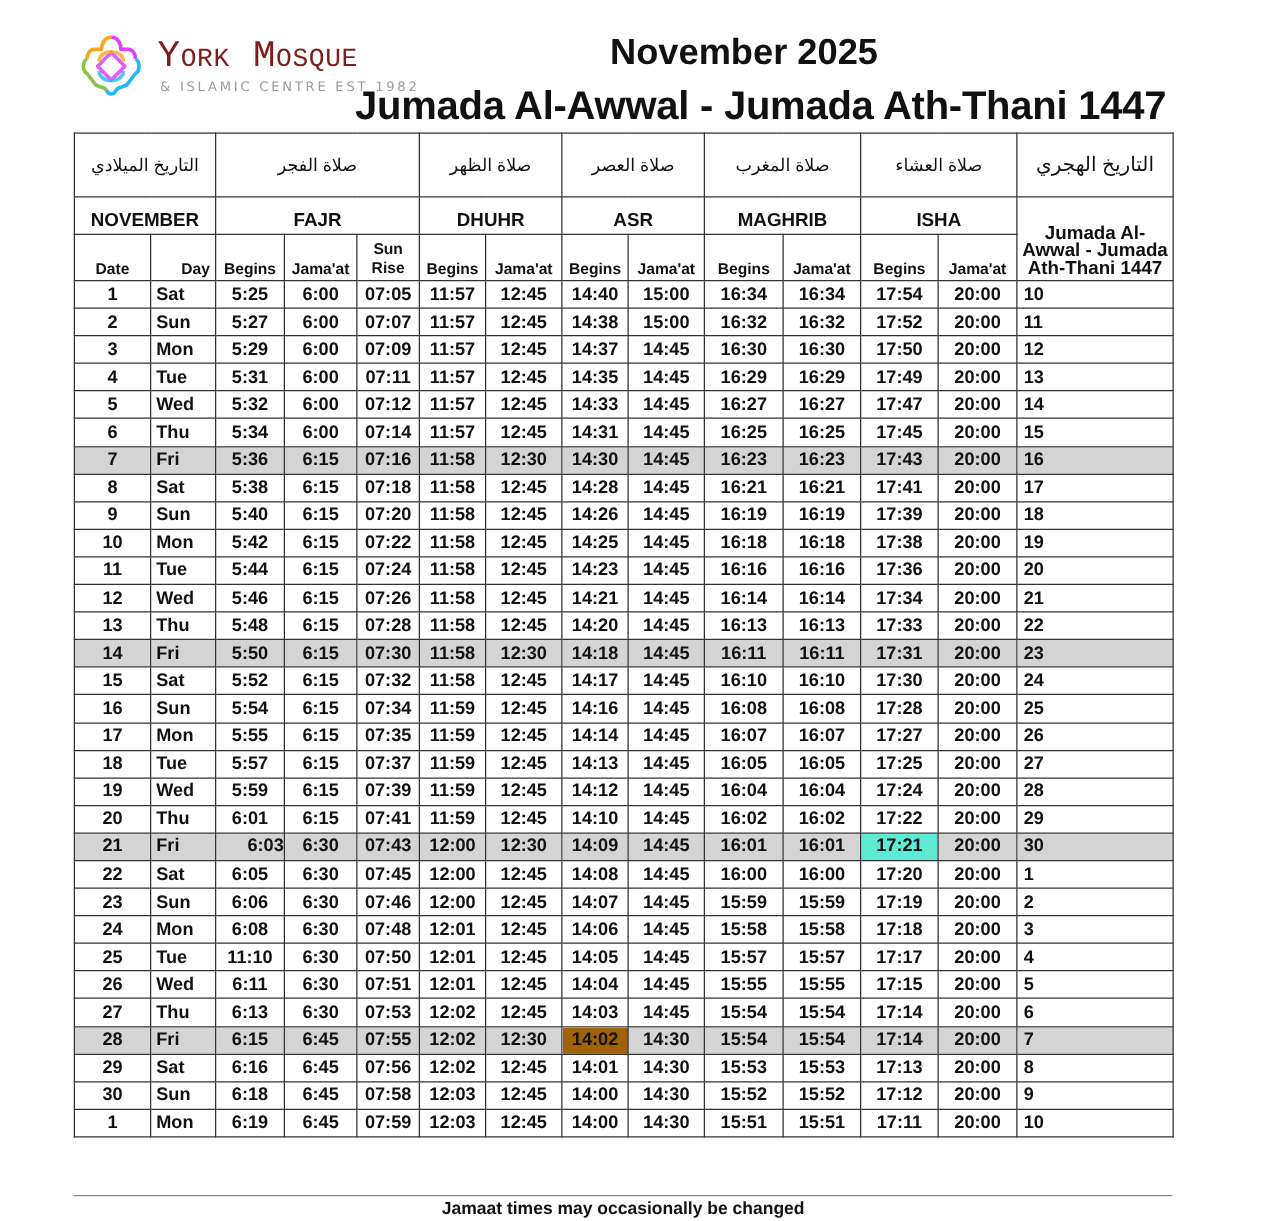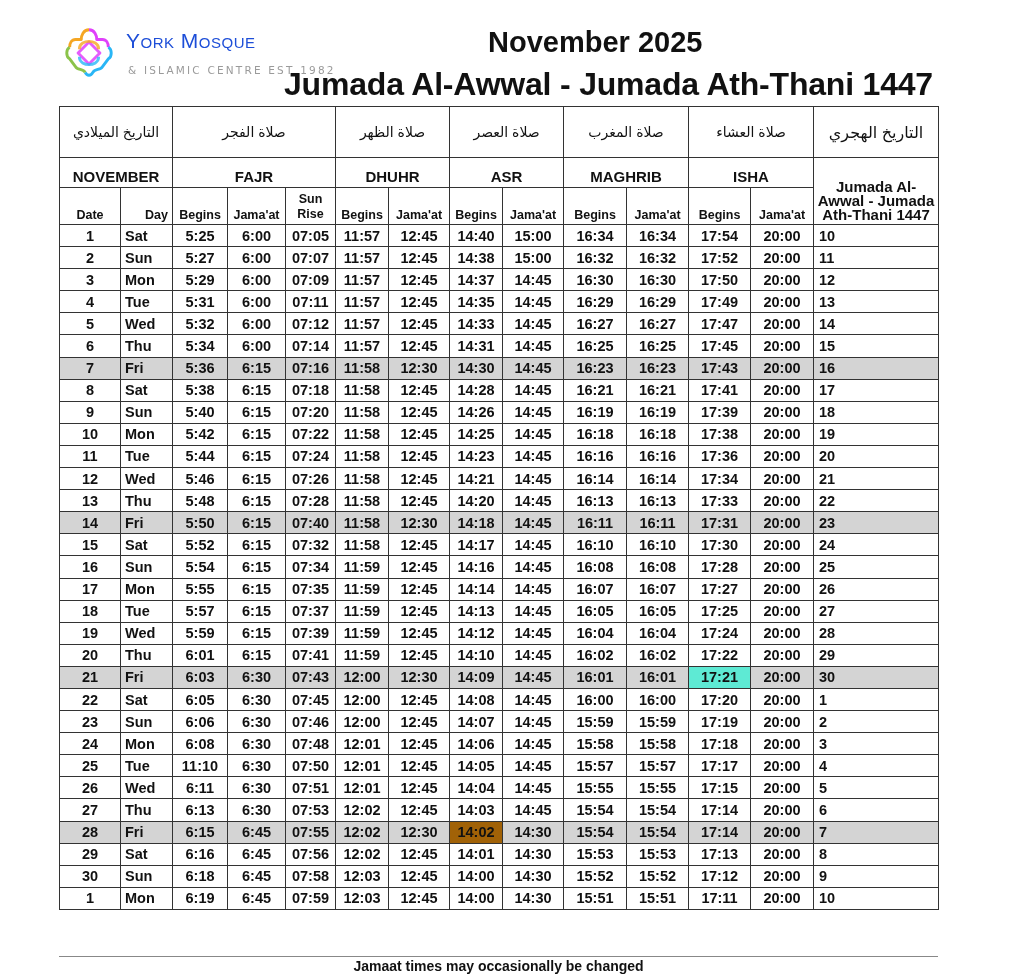--- a/index.html
+++ b/index.html
@@ -1,19 +1,19 @@
 <!DOCTYPE html>
 <html><head>
 <meta charset="utf-8">
 <style>
   html, body { margin: 0; padding: 0; background: #ffffff; }
   body { width: 1024px; height: 977px; position: relative; overflow: hidden; font-family: "Liberation Sans", "DejaVu Sans", sans-serif; color: #111; }
   .logo { position: absolute; left: 60px; top: 24px; width: 290px; height: 62px; }
   .logo-mark { position: absolute; left: 0; top: 0; width: 58px; height: 58px; }
-  .logo-name { position: absolute; left: 66px; top: 5px; font-family: Liberation Sans, sans-serif; font-size: 21px; letter-spacing: 0.5px; color: #1d4ed8; white-space: nowrap; font-variant: small-caps; }
+  .logo-name { position: absolute; left: 66px; top: 5px; font-family: Liberation Mono, monospace; font-size: 30px; letter-spacing: 0.5px; color: #7f1d1d; white-space: nowrap; font-variant: small-caps; }
   .logo-sub { position: absolute; left: 68px; top: 40px; font-family: "DejaVu Sans", sans-serif; font-size: 10.5px; letter-spacing: 2.2px; color: #9a9a9a; white-space: nowrap; }
   .title-month { position: absolute; left: 488px; top: 26px; font-size: 29px; font-weight: bold; white-space: nowrap; }
   .title-hijri { position: absolute; left: 284px; top: 66px; font-size: 32px; font-weight: bold; white-space: nowrap; letter-spacing: -0.2px; }
   table.tt { position: absolute; left: 59px; top: 106px; width: 879px; border-collapse: collapse; table-layout: fixed; font-size: 14.5px; font-weight: bold; }
   table.tt td { border: 1.5px solid #333; padding: 0; text-align: center; white-space: nowrap; overflow: hidden; }
   tr.ar td { height: 50px; font-weight: normal; font-size: 14px; }
   tr.en td { height: 27px; vertical-align: bottom; font-size: 15px; padding-bottom: 2px; }
   tr.sub td { height: 34px; font-size: 12.5px; vertical-align: bottom; padding-bottom: 2px; }
   td.hijri-h { font-size: 12px; line-height: 14px; vertical-align: bottom; padding-bottom: 2px; white-space: normal !important; }
   tr.row td { height: 21.1px; line-height: 20px; font-size: 14.5px; }
@@ -304,21 +304,21 @@
         <td>16:13</td>
         <td>17:33</td>
         <td>20:00</td>
         <td class="hd">22</td>
       </tr>
       <tr class="row fri">
         <td style="background: rgb(212, 212, 212);">14</td>
         <td class="day" style="background: rgb(212, 212, 212);">Fri</td>
         <td style="background: rgb(212, 212, 212);">5:50</td>
         <td style="background: rgb(212, 212, 212);">6:15</td>
-        <td style="background: rgb(212, 212, 212);">07:40</td>
+        <td style="background: rgb(212, 212, 212);">07:30</td>
         <td style="background: rgb(212, 212, 212);">11:58</td>
         <td style="background: rgb(212, 212, 212);">12:30</td>
         <td style="background: rgb(212, 212, 212);">14:18</td>
         <td style="background: rgb(212, 212, 212);">14:45</td>
         <td style="background: rgb(212, 212, 212);">16:11</td>
         <td style="background: rgb(212, 212, 212);">16:11</td>
         <td style="background: rgb(212, 212, 212);">17:31</td>
         <td style="background: rgb(212, 212, 212);">20:00</td>
         <td class="hd" style="background: rgb(212, 212, 212);">23</td>
       </tr>
@@ -414,21 +414,21 @@
         <td>14:45</td>
         <td>16:02</td>
         <td>16:02</td>
         <td>17:22</td>
         <td>20:00</td>
         <td class="hd">29</td>
       </tr>
       <tr class="row fri">
         <td style="background: rgb(212, 212, 212);">21</td>
         <td class="day" style="background: rgb(212, 212, 212);">Fri</td>
-        <td style="background: rgb(212, 212, 212);">6:03</td>
+        <td style="background: rgb(212, 212, 212); text-align: right;">6:03</td>
         <td style="background: rgb(212, 212, 212);">6:30</td>
         <td style="background: rgb(212, 212, 212);">07:43</td>
         <td style="background: rgb(212, 212, 212);">12:00</td>
         <td style="background: rgb(212, 212, 212);">12:30</td>
         <td style="background: rgb(212, 212, 212);">14:09</td>
         <td style="background: rgb(212, 212, 212);">14:45</td>
         <td style="background: rgb(212, 212, 212);">16:01</td>
         <td style="background: rgb(212, 212, 212);">16:01</td>
         <td style="background: #5eead4;">17:21</td>
         <td style="background: rgb(212, 212, 212);">20:00</td>

